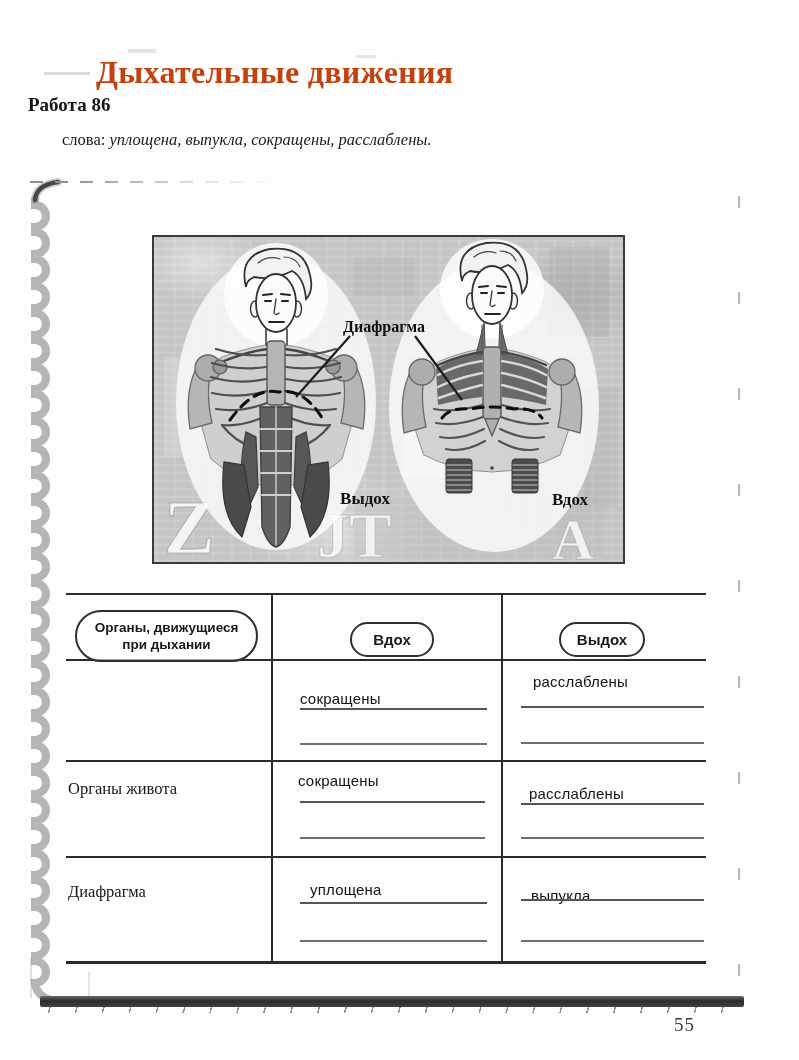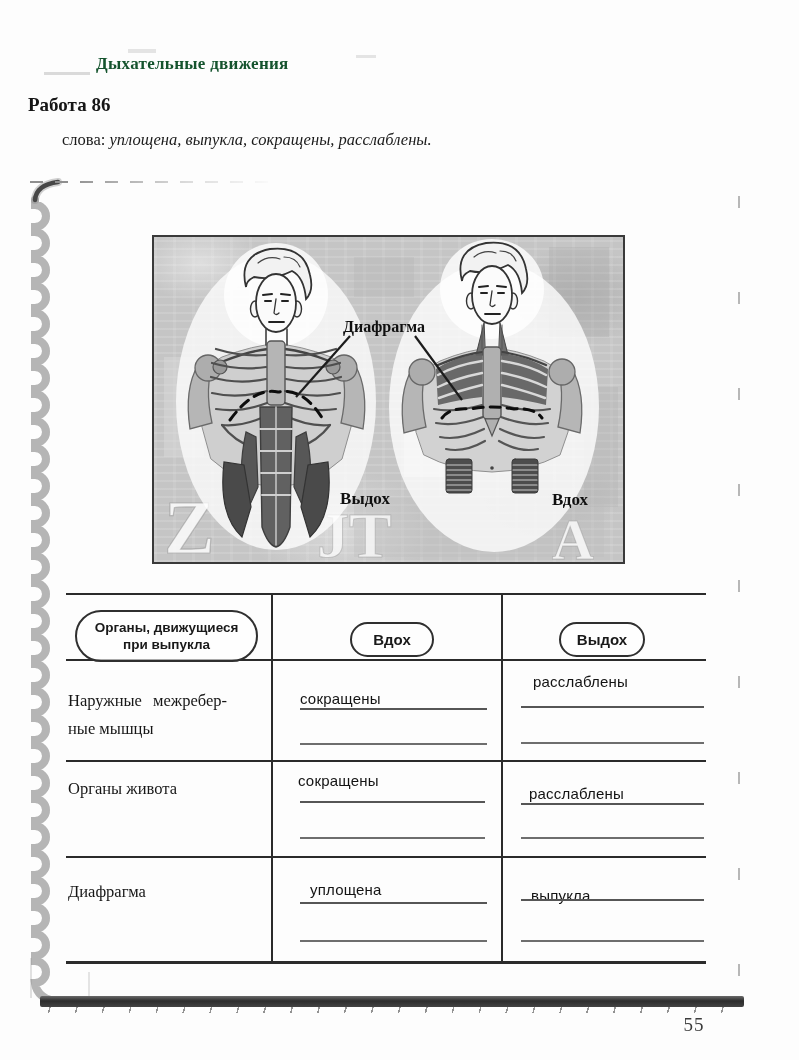--- a/index.html
+++ b/index.html
@@ -4,21 +4,21 @@
 <style>
   html,body{margin:0;padding:0;}
   body{
     width:799px;height:1060px;position:relative;overflow:hidden;
     background:#fdfdfd;color:#1a1a1a;
     font-family:"Liberation Serif", serif;
   }
   .abs{position:absolute;}
 
   
-  .title{left:96px;top:54px;font-size:17px;font-weight:bold;letter-spacing:.3px;color:#14532d;}
+  .title{left:96px;top:54px;font-size:32px;font-weight:bold;letter-spacing:.3px;color:#c2410c;}
   .work-label{left:28px;top:94px;font-size:19px;font-weight:bold;color:#161616;}
   .para{left:62px;top:129px;width:712px;font-size:16.5px;line-height:22px;color:#1b1b1b;}
   .para .pline{text-align:justify;text-align-last:justify;}
   .para .pline.first{text-indent:34px;}
   .para .pline.last{text-align-last:left;}
   .para i{font-style:italic;margin-top:32px;}
 
   
   .artifact{background:#bdbdbd;opacity:.55;}
   .a1{left:44px;top:72px;width:46px;height:3px;}
@@ -42,21 +42,21 @@
   .bottom-band{
     left:40px;top:996px;width:704px;height:11px;
     background:linear-gradient(180deg,#6a6a6a 0,#2c2c2c 45%,#424242 100%);
     border-radius:2px;
   }
   .bottom-band::after{
     content:"";position:absolute;left:0;top:11px;width:100%;height:6px;
     background:repeating-linear-gradient(105deg,transparent 0 9px,#777 9px 10.5px,transparent 10.5px 26px);
     opacity:.8;
   }
-  .page-number{left:674px;top:1014px;width:40px;text-align:center;font-size:19px;color:#3c3c3c;letter-spacing:1px;}
+  .page-number{left:674px;top:1014px;width:40px;font-size:19px;color:#3c3c3c;letter-spacing:1px;}
 
   
   .figure-box{
     left:152px;top:235px;width:469px;height:325px;
     border:2px solid #3a3a3a;
     background-color:#c5c5c5;
     background-image:
       repeating-linear-gradient(0deg, rgba(255,255,255,.13) 0 2px, transparent 2px 8px),
       repeating-linear-gradient(90deg, rgba(255,255,255,.09) 0 3px, transparent 3px 19px),
       radial-gradient(90px 55px at 10% 8%, #dedede, transparent 70%),
@@ -279,33 +279,29 @@
   <div class="tline h0"></div>
   <div class="tline h1"></div>
   <div class="tline h2"></div>
   <div class="tline h3"></div>
   <div class="tline h4"></div>
   <div class="tline v1"></div>
   <div class="tline v2"></div>
 
   <div class="pill pill-organs">
     <span>Органы, движущиеся</span>
-    <span>при выпукла</span>
+    <span>при дыхании</span>
   </div>
   <div class="pill pill-inhale">
       <span>Вдох</span>
     </div>
   <div class="pill pill-exhale">
       <span>Выдох</span>
     </div>
 
-  <div class="organ o0">
-    <span class="wide">Наружные межребер-</span><br>
-    <span>ные мышцы</span>
-  </div>
   <div class="ans ans-i0">сокращены</div>
   <div class="uline ul-i0a"></div>
   <div class="uline blank ul-i0b"></div>
   <div class="ans ans-e0">расслаблены</div>
   <div class="uline ul-e0a"></div>
   <div class="uline blank ul-e0b"></div>
 
   <div class="organ o1">
     <span>Органы живота</span>
   </div>

